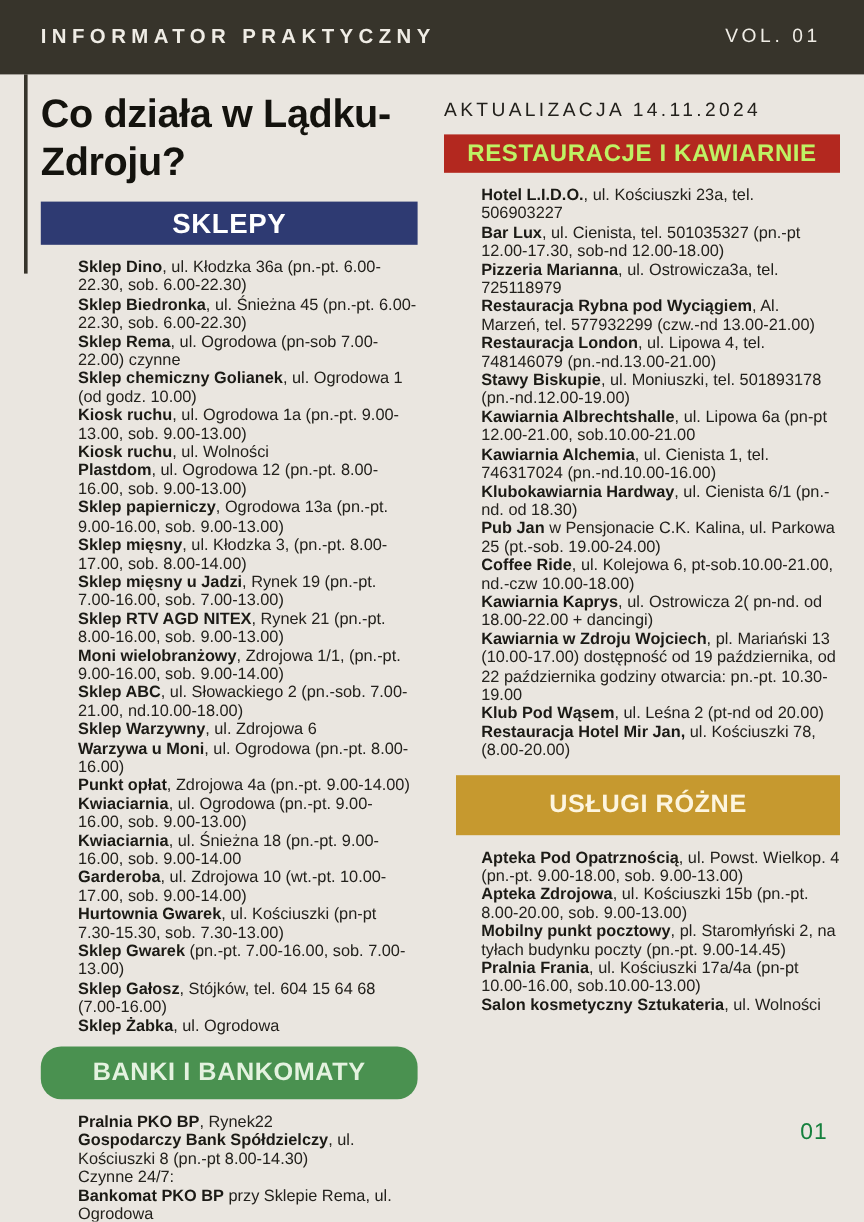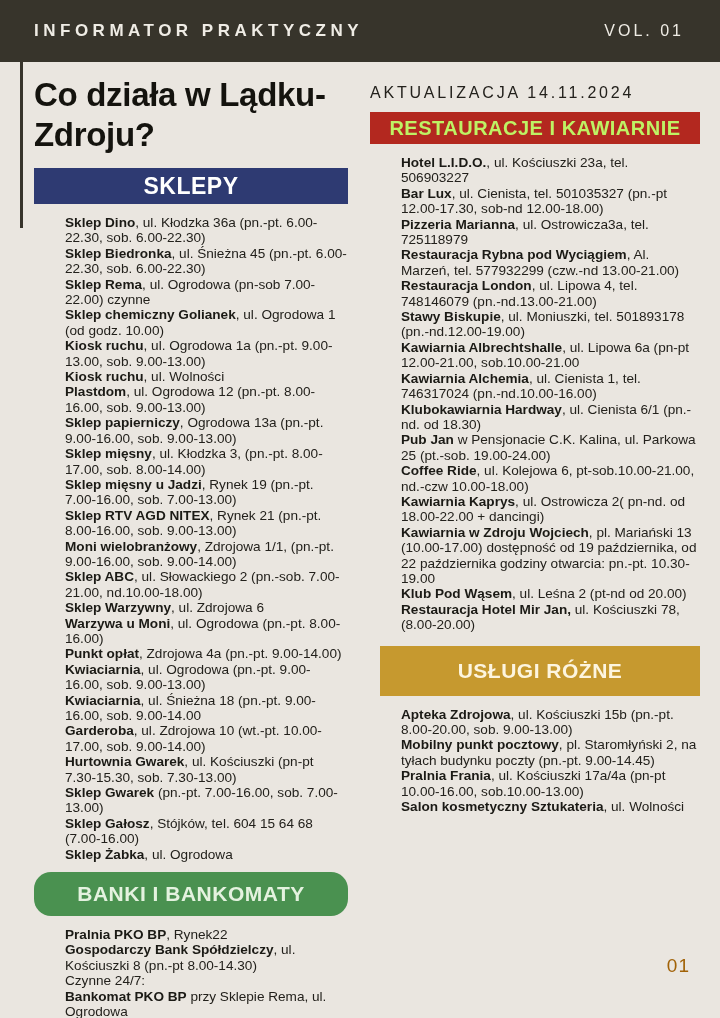--- a/index.html
+++ b/index.html
@@ -39,21 +39,21 @@
   .list p{margin:0;}
   .list b{font-weight:700;color:#1b1a15;}
   
   .update{margin-top:22px;font-size:16px;font-weight:500;letter-spacing:2.8px;color:#23211c;}
   .subtitle{
     margin-top:6px;width:258px;
     font-family:"DejaVu Serif","Liberation Serif",serif;font-style:italic;font-weight:400;
     font-size:28px;line-height:37px;color:#24221d;
   }
   .page-number{
-    position:absolute;right:30px;top:955px;font-size:19px;letter-spacing:1px;color:#a16207;text-align:right;
+    position:absolute;right:30px;top:933px;font-size:19px;letter-spacing:1px;color:#15803d;text-align:right;
   }
 </style>
 </head>
 <body>
 
 <div class="topbar">
   <span class="brand">INFORMATOR PRAKTYCZNY</span>
   <span class="vol">VOL. 01</span>
 </div>
 
@@ -168,20 +168,21 @@
       <p><b class="entry-name">Klub Pod Wąsem</b><span class="entry-details">, ul. Leśna 2 (pt-nd od 20.00)</span></p>
 
       <p><b class="entry-name">Restauracja Hotel Mir Jan,</b><span class="entry-details"> ul. Kościuszki 78, (8.00-20.00)</span></p>
     </div>
 
   <div class="banner banner-uslugi">
     <span>USŁUGI RÓŻNE</span>
   </div>
   <div class="list">
 
+      <p><b class="entry-name">Apteka Pod Opatrznością</b><span class="entry-details">, ul. Powst. Wielkop. 4 (pn.-pt. 9.00-18.00, sob. 9.00-13.00)</span></p>
 
       <p><b class="entry-name">Apteka Zdrojowa</b><span class="entry-details">, ul. Kościuszki 15b (pn.-pt. 8.00-20.00, sob. 9.00-13.00)</span></p>
 
       <p><b class="entry-name">Mobilny punkt pocztowy</b><span class="entry-details">, pl. Staromłyński 2, na tyłach budynku poczty (pn.-pt. 9.00-14.45)</span></p>
 
       <p><b class="entry-name">Pralnia Frania</b><span class="entry-details">, ul. Kościuszki 17a/4a (pn-pt 10.00-16.00, sob.10.00-13.00)</span></p>
 
       <p><b class="entry-name">Salon kosmetyczny Sztukateria</b><span class="entry-details">, ul. Wolności</span></p>
     </div>
 </div>

